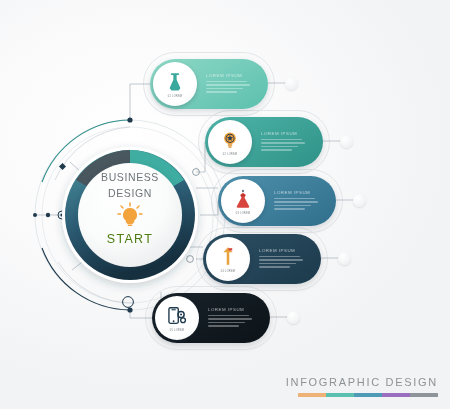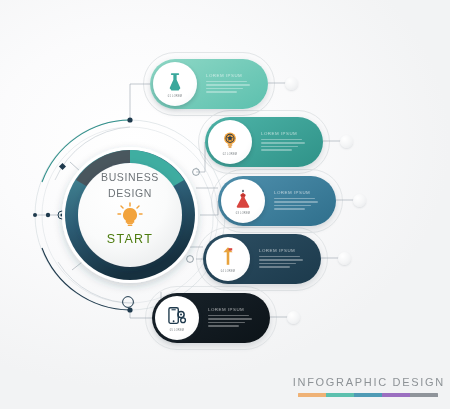--- a/index.html
+++ b/index.html
@@ -63,21 +63,21 @@
 
   
   .enddot{
     position:absolute;width:13px;height:13px;border-radius:50%;
     background:radial-gradient(circle at 35% 30%,#ffffff 0%,#f4f5f6 55%,#e6e8ea 100%);
     box-shadow:0 1px 2px rgba(40,55,70,.13);
   }
 
   
   #footer-title{
-    position:absolute;right:5px;top:364px;
+    position:absolute;right:12px;top:364px;
     font-size:11px;letter-spacing:1.7px;color:#8d9296;white-space:nowrap;padding-left:12px;
   }
   #footer-bar{
     position:absolute;right:12px;top:381px;width:140px;height:3.5px;
     display:flex;border-radius:.5px;overflow:hidden;
   }
   #footer-bar i{display:block;height:100%;flex:1 1 0;}
 </style>
 </head>
 <body>

